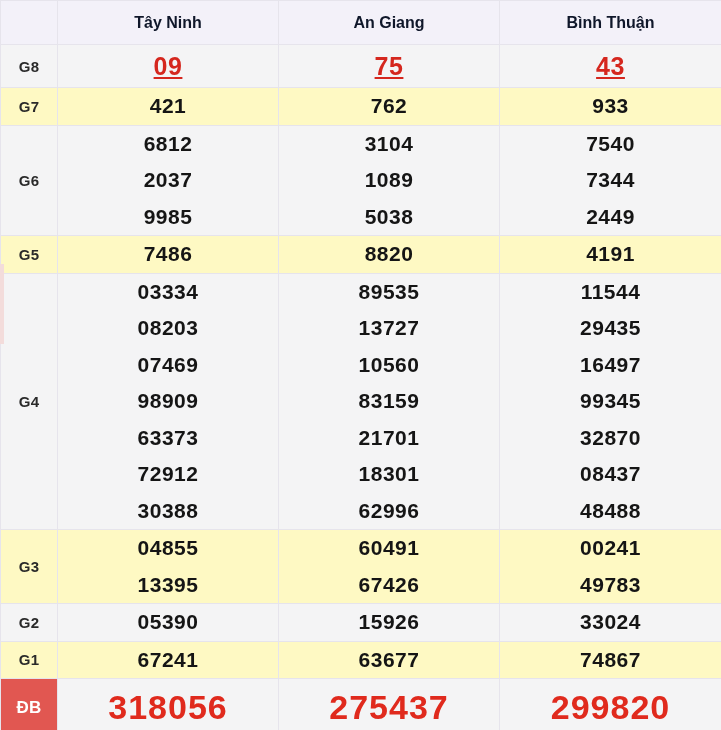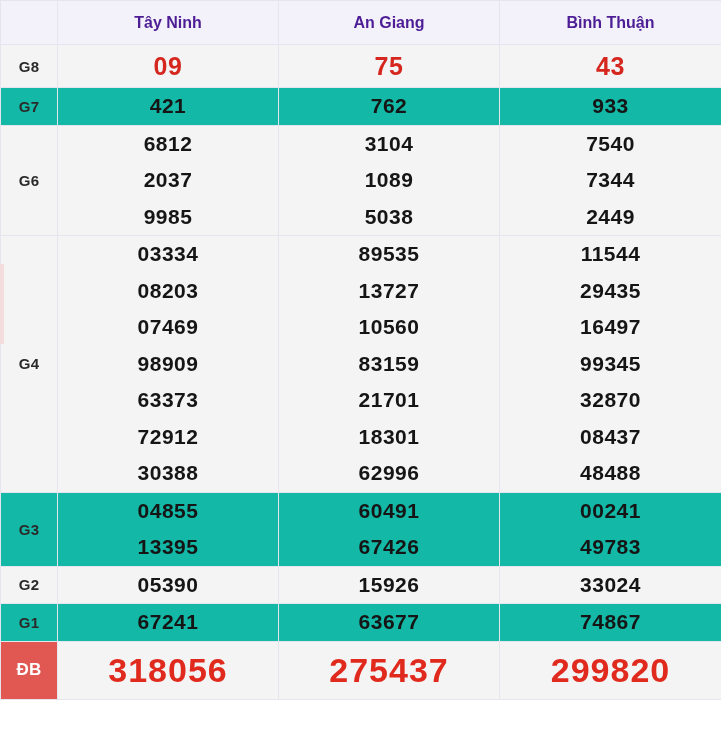--- a/index.html
+++ b/index.html
@@ -22,45 +22,46 @@
   }
   table.results th, table.results td {
     border: 1px solid #e6e4ec;
     text-align: center;
     vertical-align: middle;
     padding: 0;
   }
   thead th {
     height: 43px;
     background: #f3f1f9;
-    color: #4c1d95;
+    color: #0f172a;
     font-size: 16px;
     font-weight: bold;
   }
   thead th.corner { background: #f3f1f9; }
   tr.row-gray td { background: #f4f4f5; }
-  tr.row-white td { background: #14b8a6; margin-left: 8px; }
+  tr.row-white td { background: #fef9c3; margin-left: 8px; }
   td.label-cell {
     font-weight: bold;
     font-size: 15px;
     color: #2a2a2a;
     letter-spacing: 0.3px;
   }
   .num {
     font-weight: bold;
     font-size: 21px;
     color: #151515;
     line-height: 36.5px;
     letter-spacing: 0.5px;
     white-space: nowrap;
   }
   tr.row-first .num {
     color: #d5271e;
     font-size: 25px;
     line-height: 42px;
+    text-decoration: underline;
   }
   tr.row-special td.label-cell {
     background: #e15751;
     color: #ffffff;
     font-size: 17px;
     position: relative;
   }
   tr.row-special .num {
     color: #e02a1d;
     font-size: 34px;
@@ -145,20 +146,32 @@
             <div class="num">3104</div>
             <div class="num">1089</div>
             <div class="num">5038</div>
           </td>
           <td>
             <div class="num">7540</div>
             <div class="num">7344</div>
             <div class="num">2449</div>
           </td>
         </tr>
+        <tr class="row-white">
+          <td class="label-cell">G5</td>
+          <td>
+            <div class="num">7486</div>
+          </td>
+          <td>
+            <div class="num">8820</div>
+          </td>
+          <td>
+            <div class="num">4191</div>
+          </td>
+        </tr>
         <tr class="row-gray">
           <td class="label-cell">G4</td>
           <td>
             <div class="num">03334</div>
             <div class="num">08203</div>
             <div class="num">07469</div>
             <div class="num">98909</div>
             <div class="num">63373</div>
             <div class="num">72912</div>
             <div class="num">30388</div>

